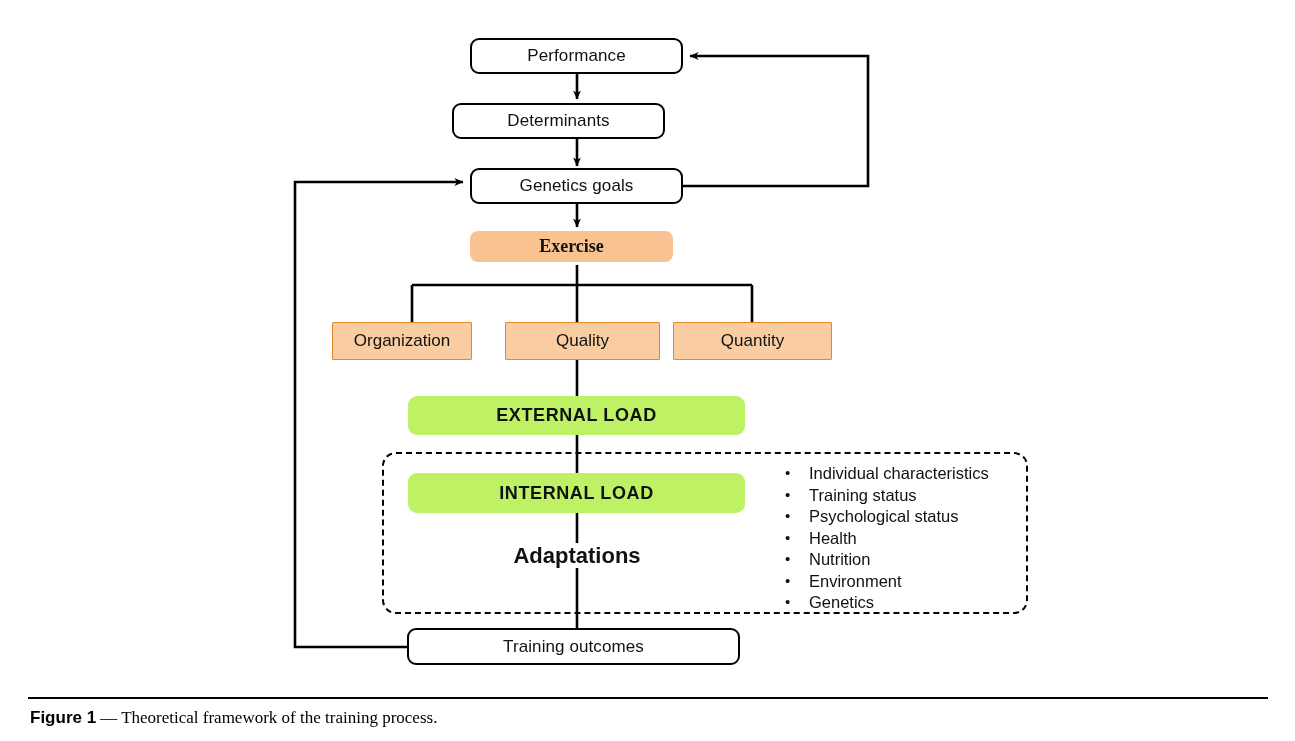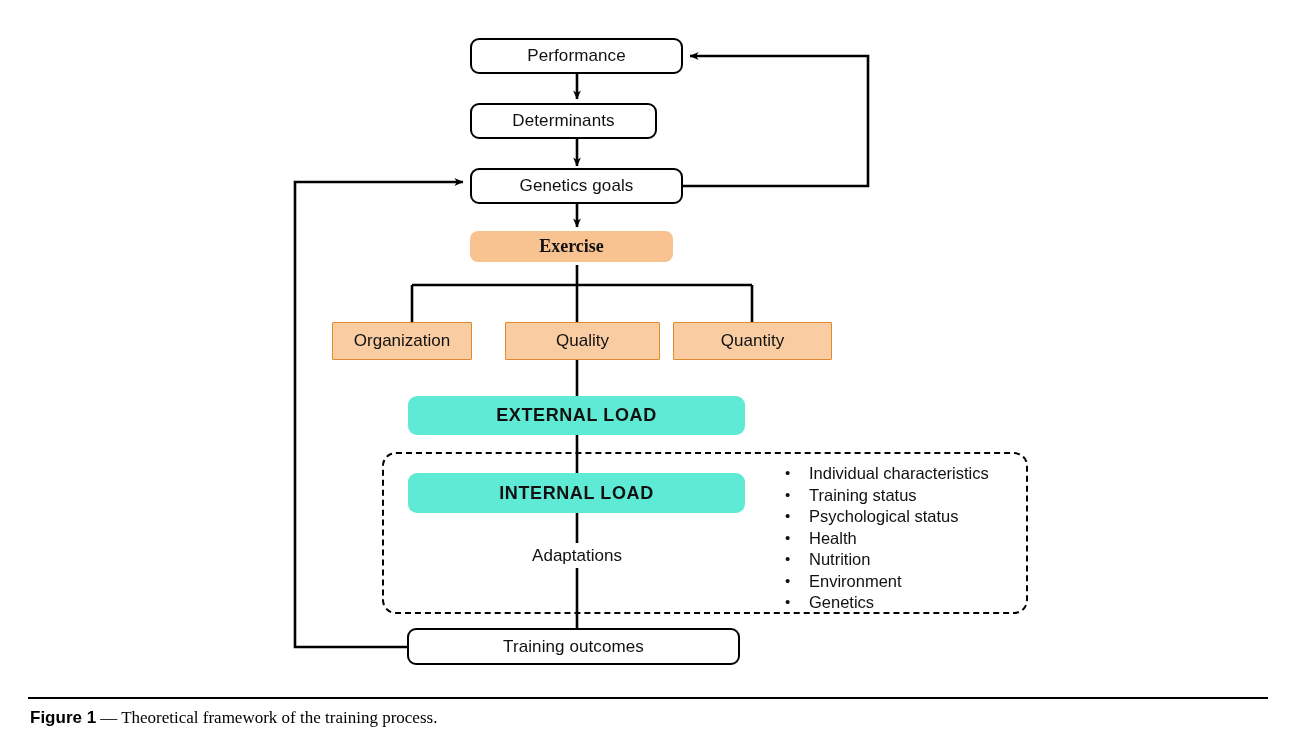--- a/index.html
+++ b/index.html
@@ -46,30 +46,31 @@
     font-size: 18px;
     font-weight: bold;
   }
   .node-orange-flat {
     background: #f9cda1;
     border: 1.6px solid #e0892d;
     border-radius: 1px;
     font-size: 17px;
   }
   .node-purple {
-    background: #5eead4;
+    background: #bef264;
     border: none;
     border-radius: 9px;
     font-size: 18px;
     font-weight: bold;
     letter-spacing: 0.6px;
   }
   .node-label-free {
-    font-size: 17px;
-    color: #111111;
+    font-size: 22px;
+    color: #111111;
+    font-weight: bold;
   }
   .dashed-region {
     position: absolute;
     box-sizing: border-box;
     border: 2.6px dashed #000000;
     border-radius: 14px;
     background: transparent;
   }
   .factor-list {
     position: absolute;
@@ -166,21 +167,21 @@
       <line x1="577" y1="568" x2="577" y2="628"></line>
     </g>
   </svg>
 
   <div class="dashed-region" style="left:382px; top:452px; width:646px; height:162px;"></div>
 
   <div class="node node-plain" style="left:470px; top:38px; width:213px; height:36px;">
     <span>Performance</span>
   </div>
 
-  <div class="node node-plain" style="left:470px; top:103px; width:187px; height:36px;">
+  <div class="node node-plain" style="left:452px; top:103px; width:213px; height:36px;">
     <span>Determinants</span>
   </div>
 
   <div class="node node-plain" style="left:470px; top:168px; width:213px; height:36px;">
     <span>Genetics goals</span>
   </div>
 
   <div class="node node-orange-round" style="left:470px; top:231px; width:203px; height:31px;font-family:Liberation Serif, serif;">
     <span>Exercise</span>
   </div>

